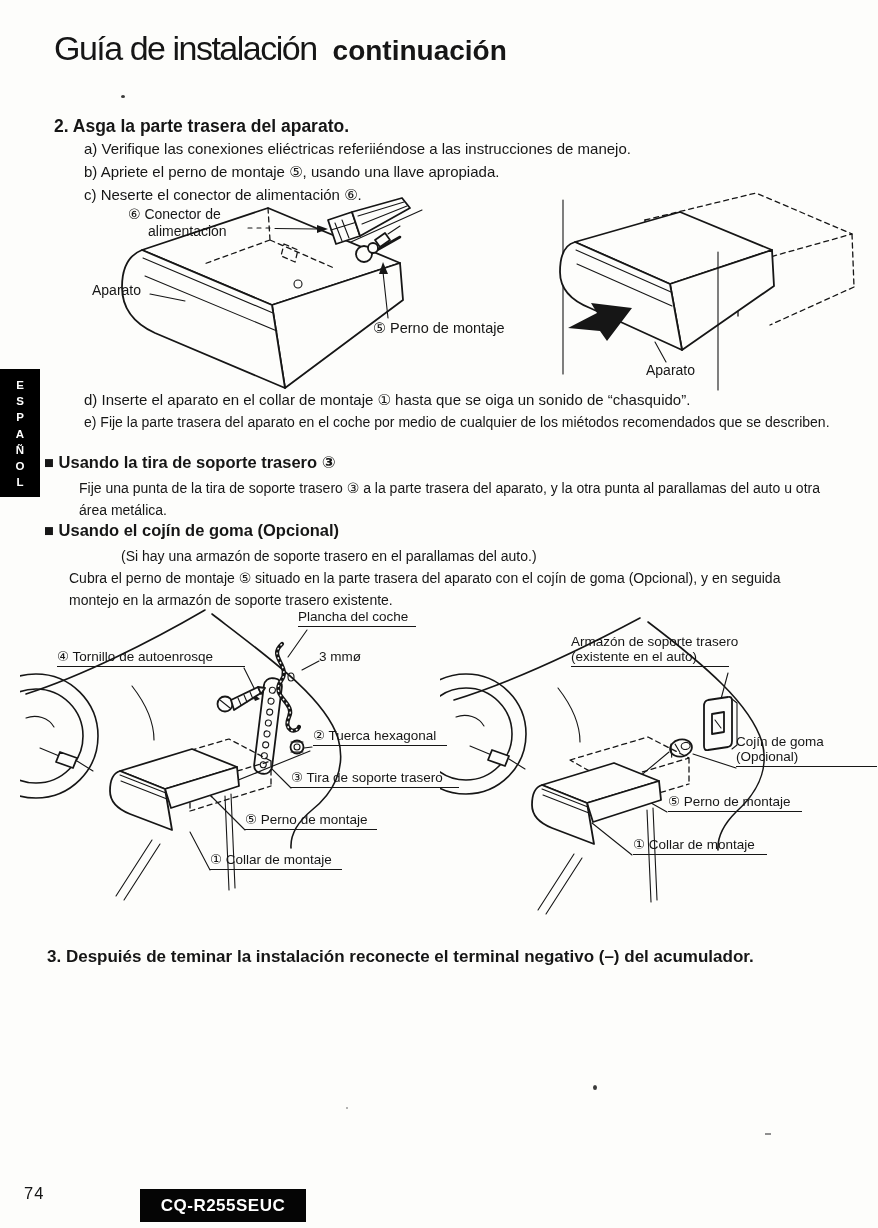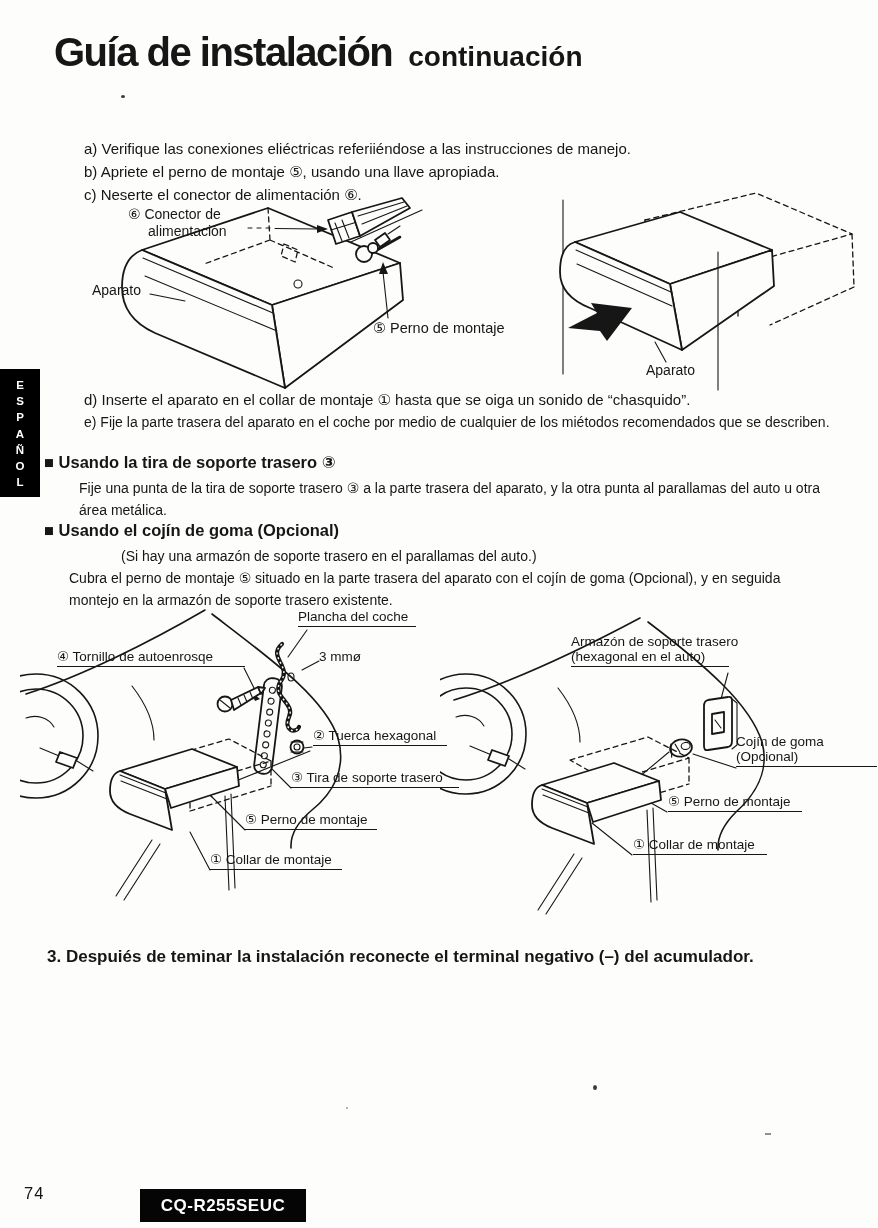--- a/index.html
+++ b/index.html
@@ -9,21 +9,21 @@
   }
   html,body{margin:0;padding:0;background:#e8e8e8;}
   .page{
     position:relative;width:878px;height:1228px;margin:0 auto;
     background:#fdfdfb;color:var(--ink);
     font-family:"Liberation Sans","DejaVu Sans",sans-serif;
     overflow:hidden;
   }
   .abs{position:absolute;}
   .title-row{display:flex;align-items:baseline;gap:16px;left:54px;top:30px;}
-  .title{font-size:40px;font-weight:bold;letter-spacing:-1.5px;line-height:1.1;}
+  .title{font-size:34px;font-weight:normal;letter-spacing:-1.5px;line-height:1.1;}
   .title-suffix{font-size:28px;font-weight:bold;}
   .h2{font-size:17.5px;font-weight:bold;}
   .li{font-size:15px;line-height:20px;white-space:nowrap;}
   .para{font-size:14px;line-height:21.5px;}
   .hang{padding-left:18px;text-indent:-18px;}
   .hsec{font-size:16.5px;font-weight:bold;white-space:nowrap;}
   .fig{position:absolute;}
   .fig svg{position:absolute;left:0;top:0;}
   .flabel{position:absolute;font-size:14px;line-height:16px;white-space:nowrap;}
   .co{position:absolute;font-size:13.5px;line-height:15.5px;white-space:nowrap;}
@@ -52,20 +52,21 @@
 </head>
 <body>
 
 <div class="page">
 
   <div class="abs title-row">
     <span class="title">Guía de instalación</span>
     <span class="title-suffix">continuación</span>
   </div>
 
+  <div class="abs h2" style="left:54px;top:116px;">2. Asga la parte trasera del aparato.</div>
   <div class="abs li" style="left:84px;top:139px;">a) Verifique las conexiones eliéctricas referiiéndose a las instrucciones de manejo.</div>
   <div class="abs li" style="left:84px;top:162px;">b) Apriete el perno de montaje ⑤, usando una llave apropiada.</div>
   <div class="abs li" style="left:84px;top:185px;">c) Neserte el conector de alimentación ⑥.</div>
 
   <div class="fig" style="left:70px;top:192px;width:808px;height:202px;">
     <svg width="808" height="202" viewBox="0 0 808 202">
 
       <g>
         <path class="s thin" d="M352,18 L232,72"></path>
         <path class="sf" d="M72,58 L198,16 L330,71 L202,113 Z"></path>
@@ -264,21 +265,21 @@
       <g>
         <path class="sf" d="M102,185 L174,163 L219,181 L147,203 Z"></path>
         <path class="sf" d="M147,203 L219,181 L221,200 L153,222 Z"></path>
         <path class="sf" d="M102,185 L147,203 L154,244 L112,228 Q92,220 92,205 Q92,188 102,185 Z"></path>
         <path class="s thin" d="M102,189 L148,207 M103,195 L149,213"></path>
       </g>
       <path class="s thin" d="M207,210 L211,302 M213,208 L217,300 M134,254 L98,310 M142,258 L106,314"></path>
     </svg>
     <div class="co2 u" style="left:131px;top:34px;width:158px;">
       <div>Armazón de soporte trasero</div>
-      <div>(hexagonal en el auto)</div>
+      <div>(existente en el auto)</div>
     </div>
     <div class="co2 u" style="left:296px;top:134px;width:141px;">
       <div>Cojín de goma</div>
       <div>(Opcional)</div>
     </div>
     <div class="co u" style="left:228px;top:194px;width:134px;">⑤ Perno de montaje</div>
     <div class="co u" style="left:193px;top:237px;width:134px;">① Collar de montaje</div>
   </div>
 
   <div class="abs" style="left:47px;top:947px;font-size:17px;font-weight:bold;white-space:nowrap;">3. Despuiés de teminar la instalación reconecte el terminal negativo (–) del acumulador.</div>

